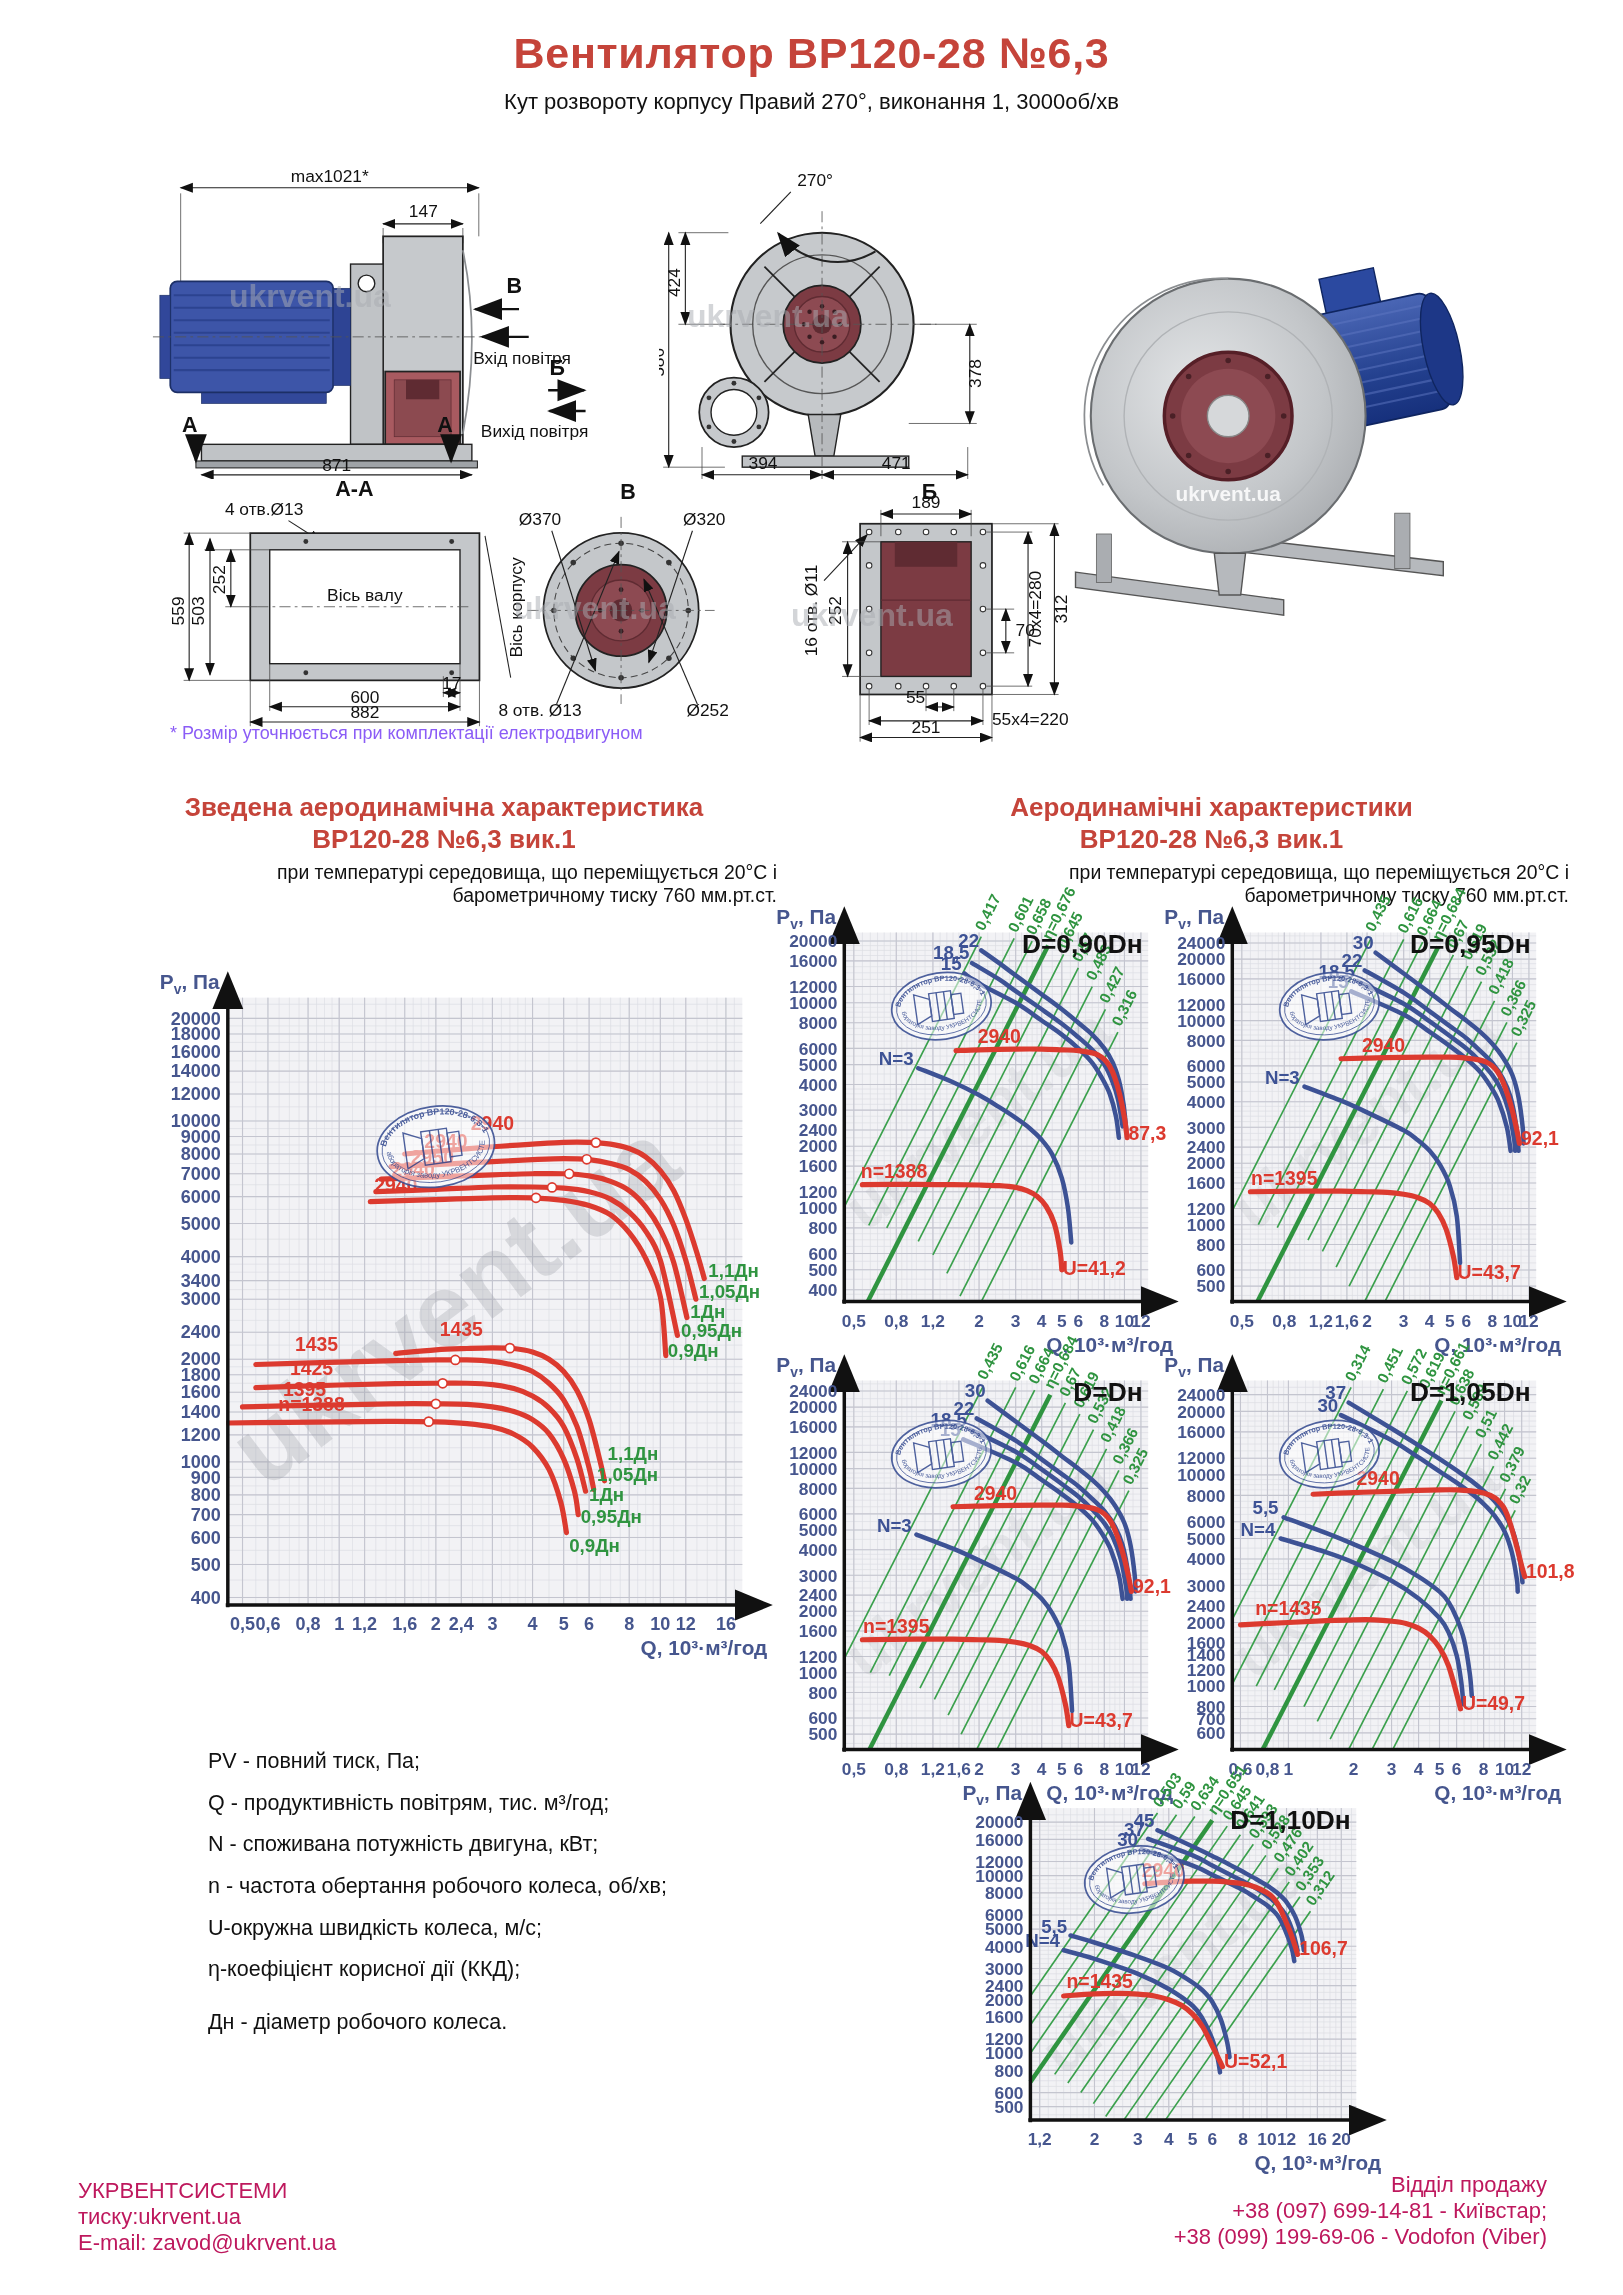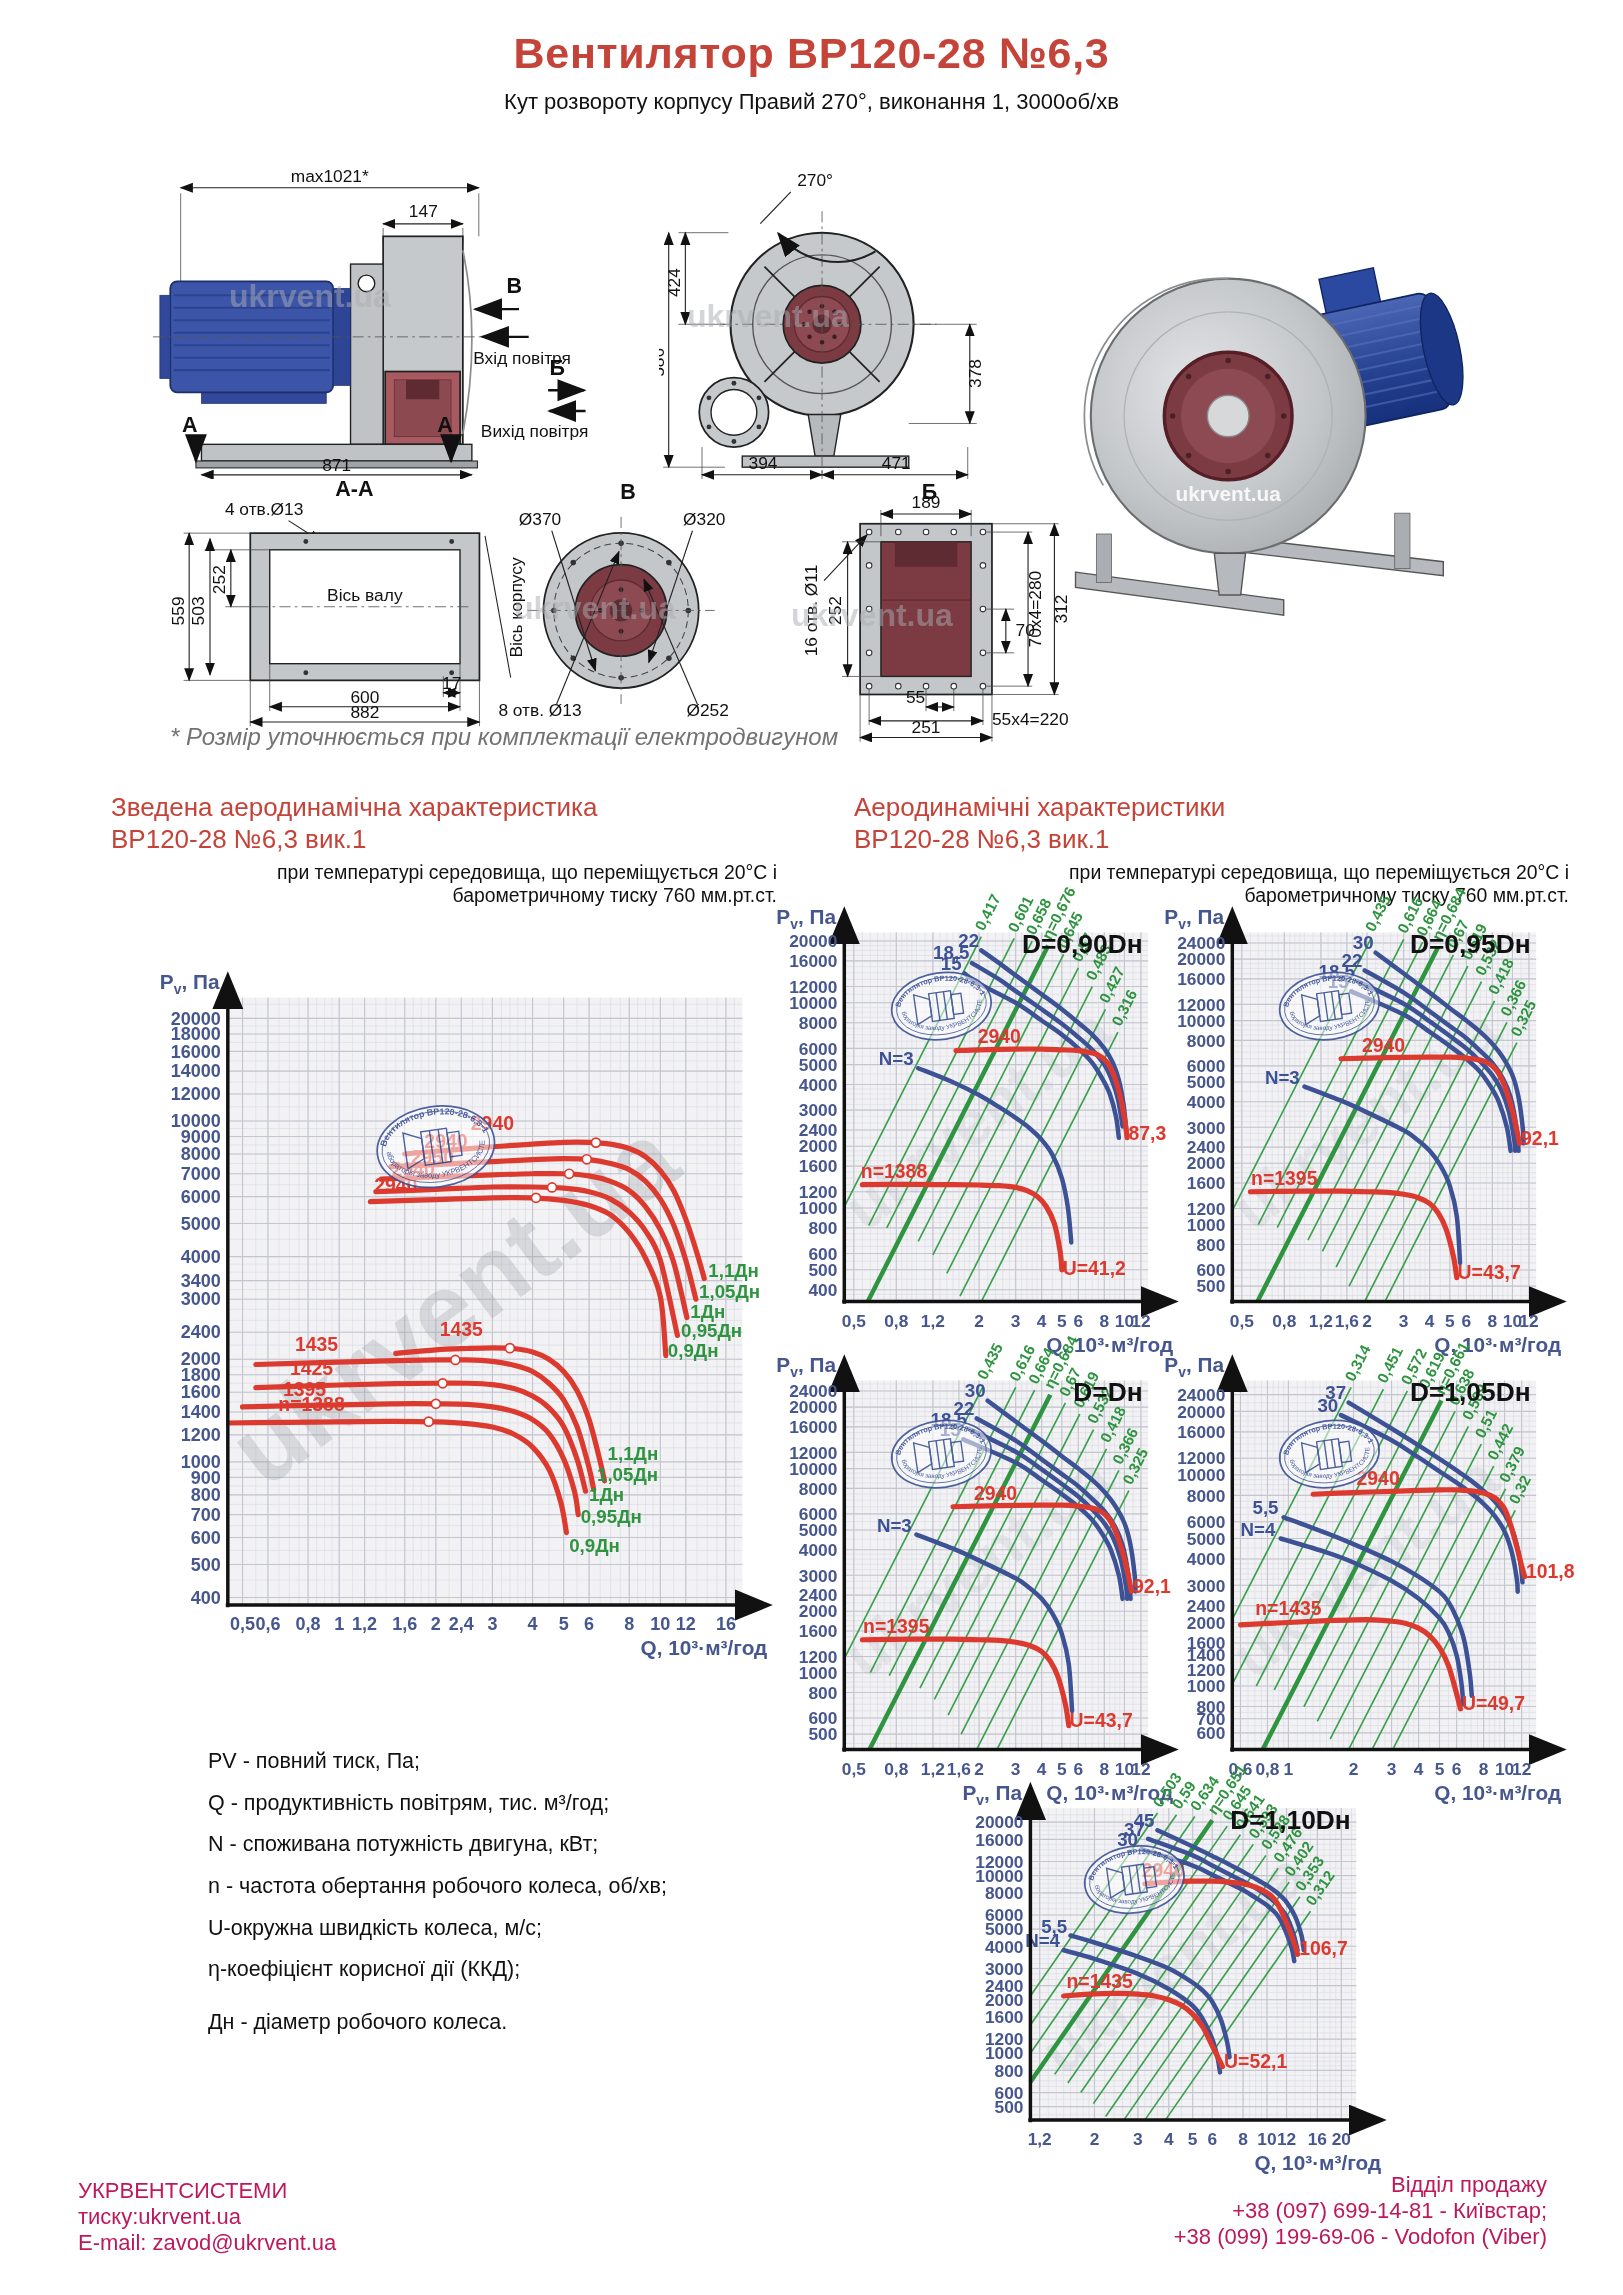--- a/index.html
+++ b/index.html
@@ -1,22 +1,22 @@
 <!DOCTYPE html>
 <html style="font-size:11px"><head>
 <meta charset="utf-8">
 <style>
   html,body{margin:0;padding:0;background:#fff;}
   body{font-family:"Liberation Sans", sans-serif;}
   #page{position:relative;width:1623px;height:2295px;background:#fff;overflow:hidden;}
   .abs{position:absolute;}
   .title{left:0;top:29px;width:1623px;text-align:center;font-size:43px;font-weight:bold;color:#c5443a;letter-spacing:0.7px;}
   .subtitle{left:0;top:89px;width:1623px;text-align:center;font-size:22px;font-weight:normal;color:#111;}
-  .footnote{left:170px;top:723px;font-size:24px;color:#737373;font-style:italic;}
-  .sec-title{font-size:26px;font-weight:normal;color:#c5443a;text-align:left;line-height:32px;}
+  .footnote{left:170px;top:723px;font-size:18px;color:#8b5cf6;}
+  .sec-title{font-size:26px;font-weight:bold;color:#c5443a;text-align:center;line-height:32px;}
   .sec-cond{font-size:19.4px;font-weight:normal;color:#111;text-align:right;line-height:23.6px;}
   .legend-line{font-size:21.5px;color:#111;}
   .footer-text{font-size:22px;color:#be185d;line-height:26px;}
   .wm-sm{font-size:32px;color:#a9acb2;opacity:0.5;font-weight:bold;pointer-events:none;}
   .draw text{font-size:25px;fill:#111;}
   .draw .big{font-size:31px;font-weight:bold;}
   .draw .dim{stroke:#222;stroke-width:1.6;}
   .draw .ext{stroke:#444;stroke-width:1.1;}
   .draw .cl{stroke:#555;stroke-width:1.2;stroke-dasharray:16 6 4 6;}
   .chart{overflow:visible;}

